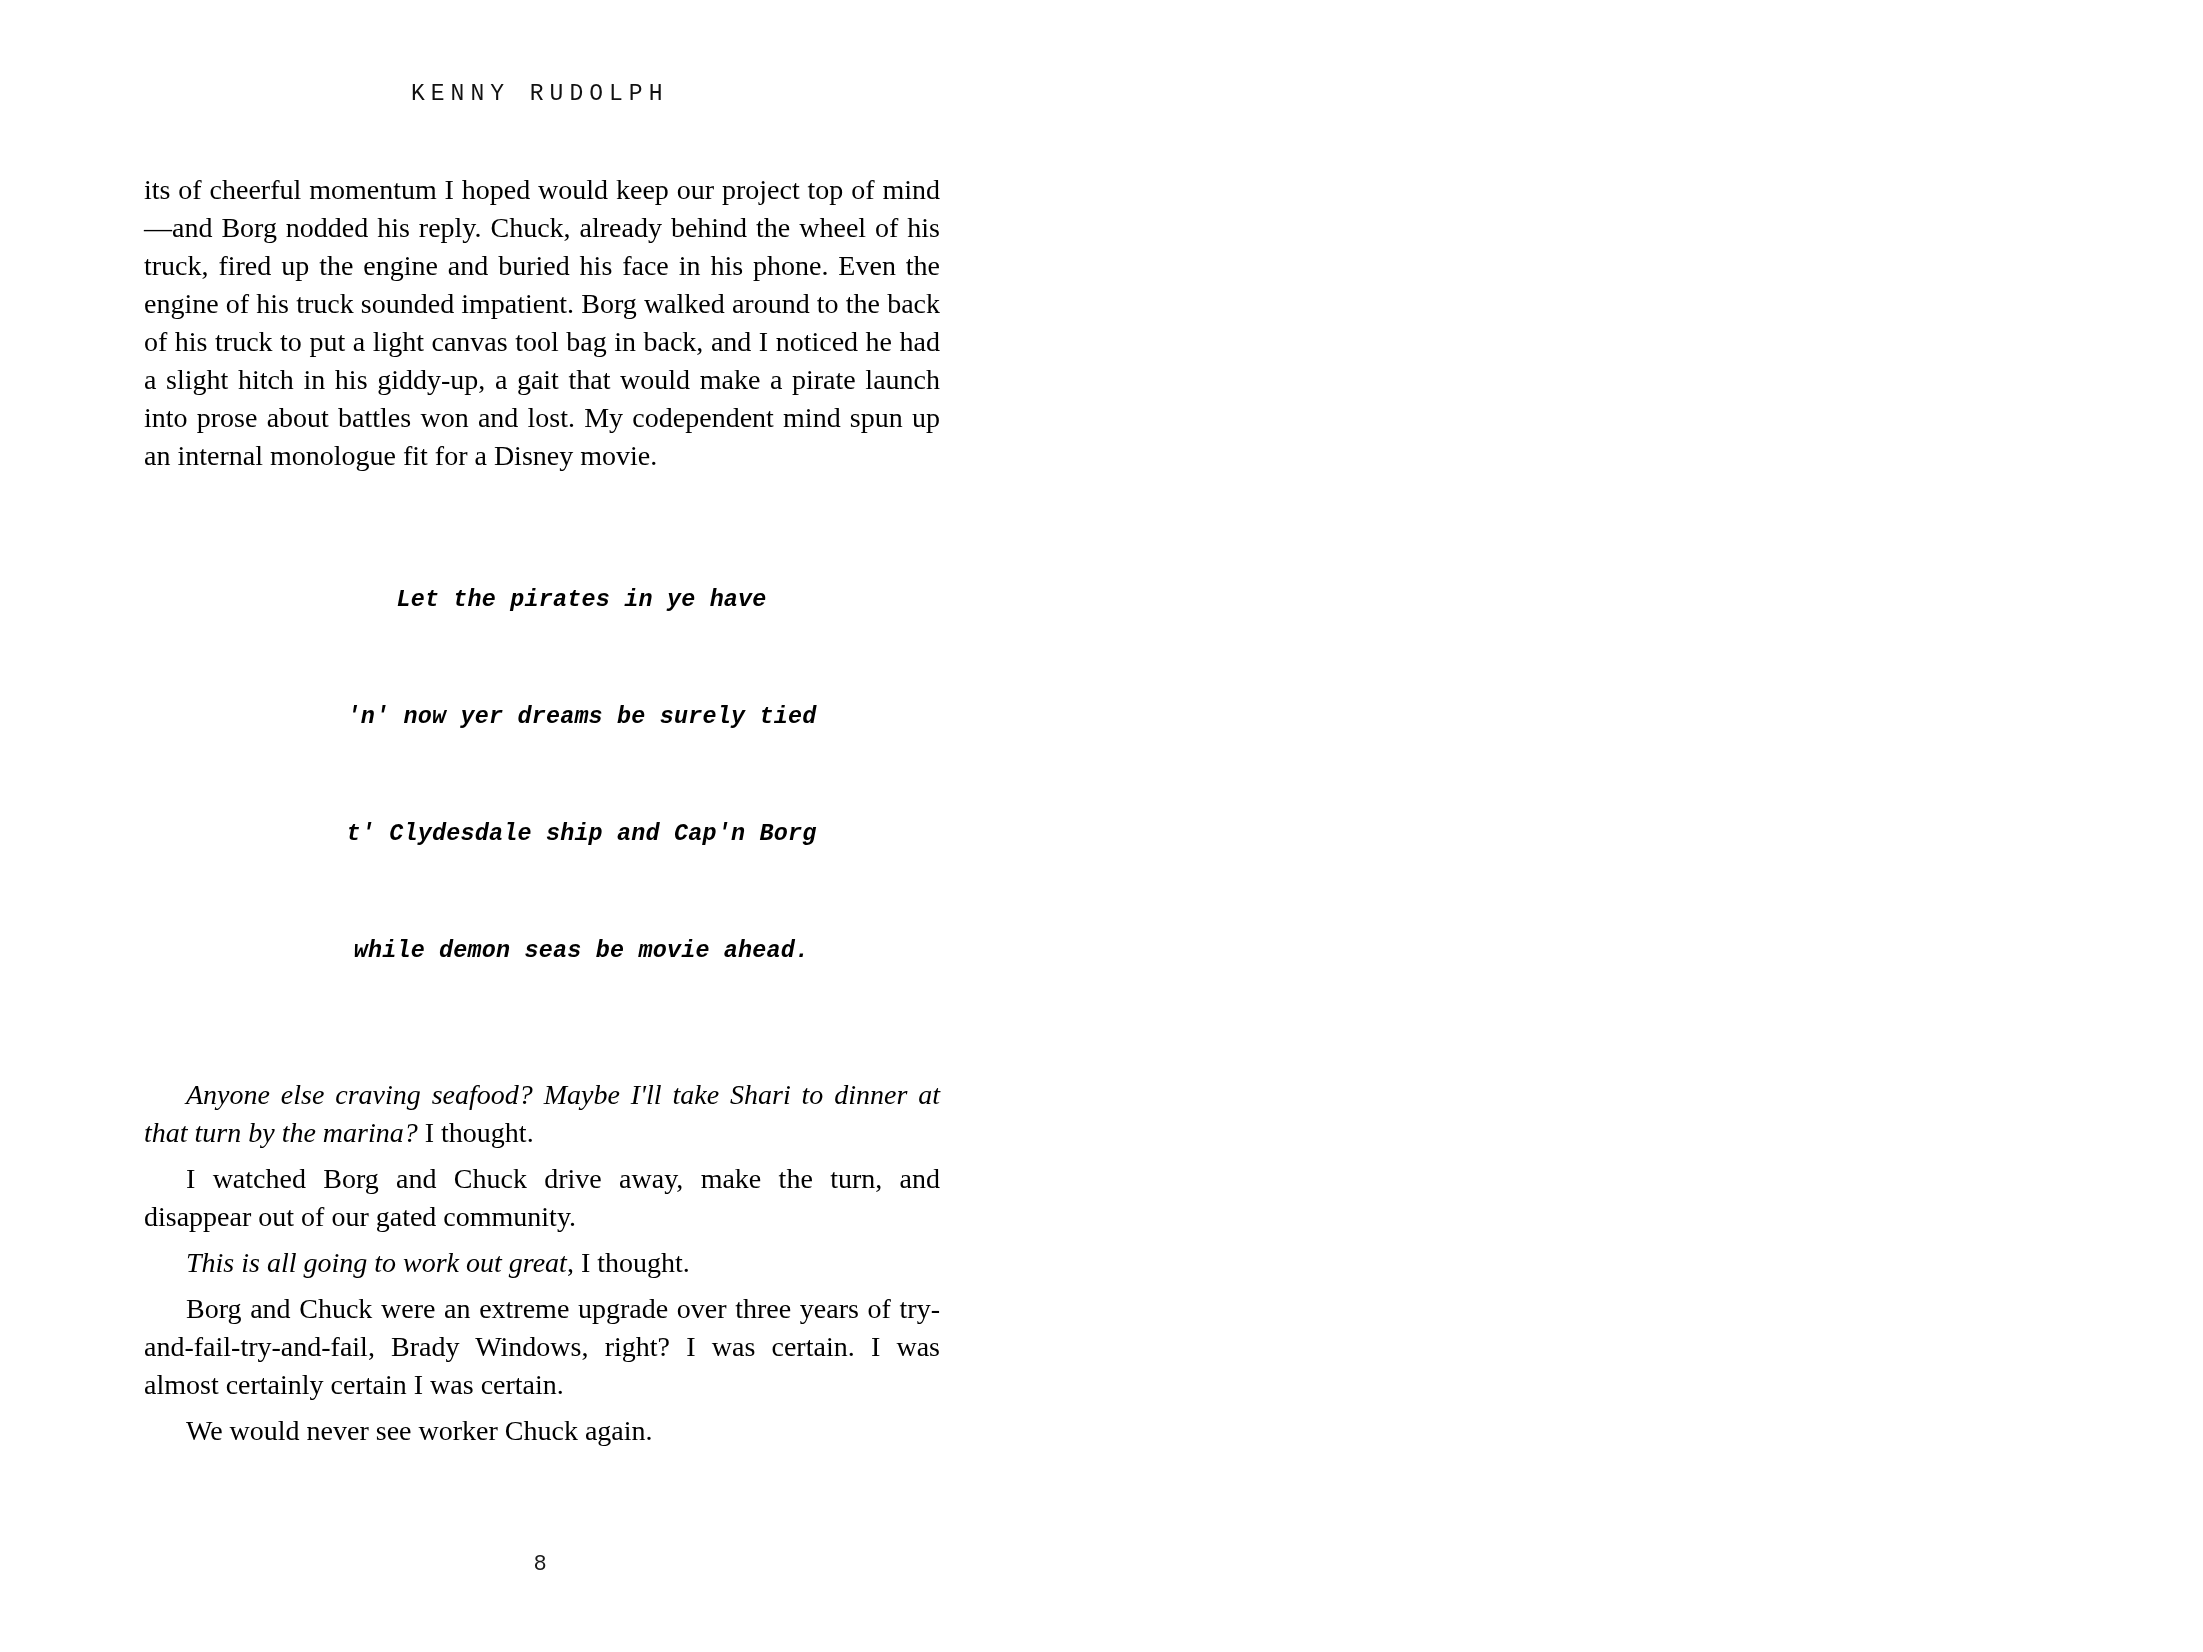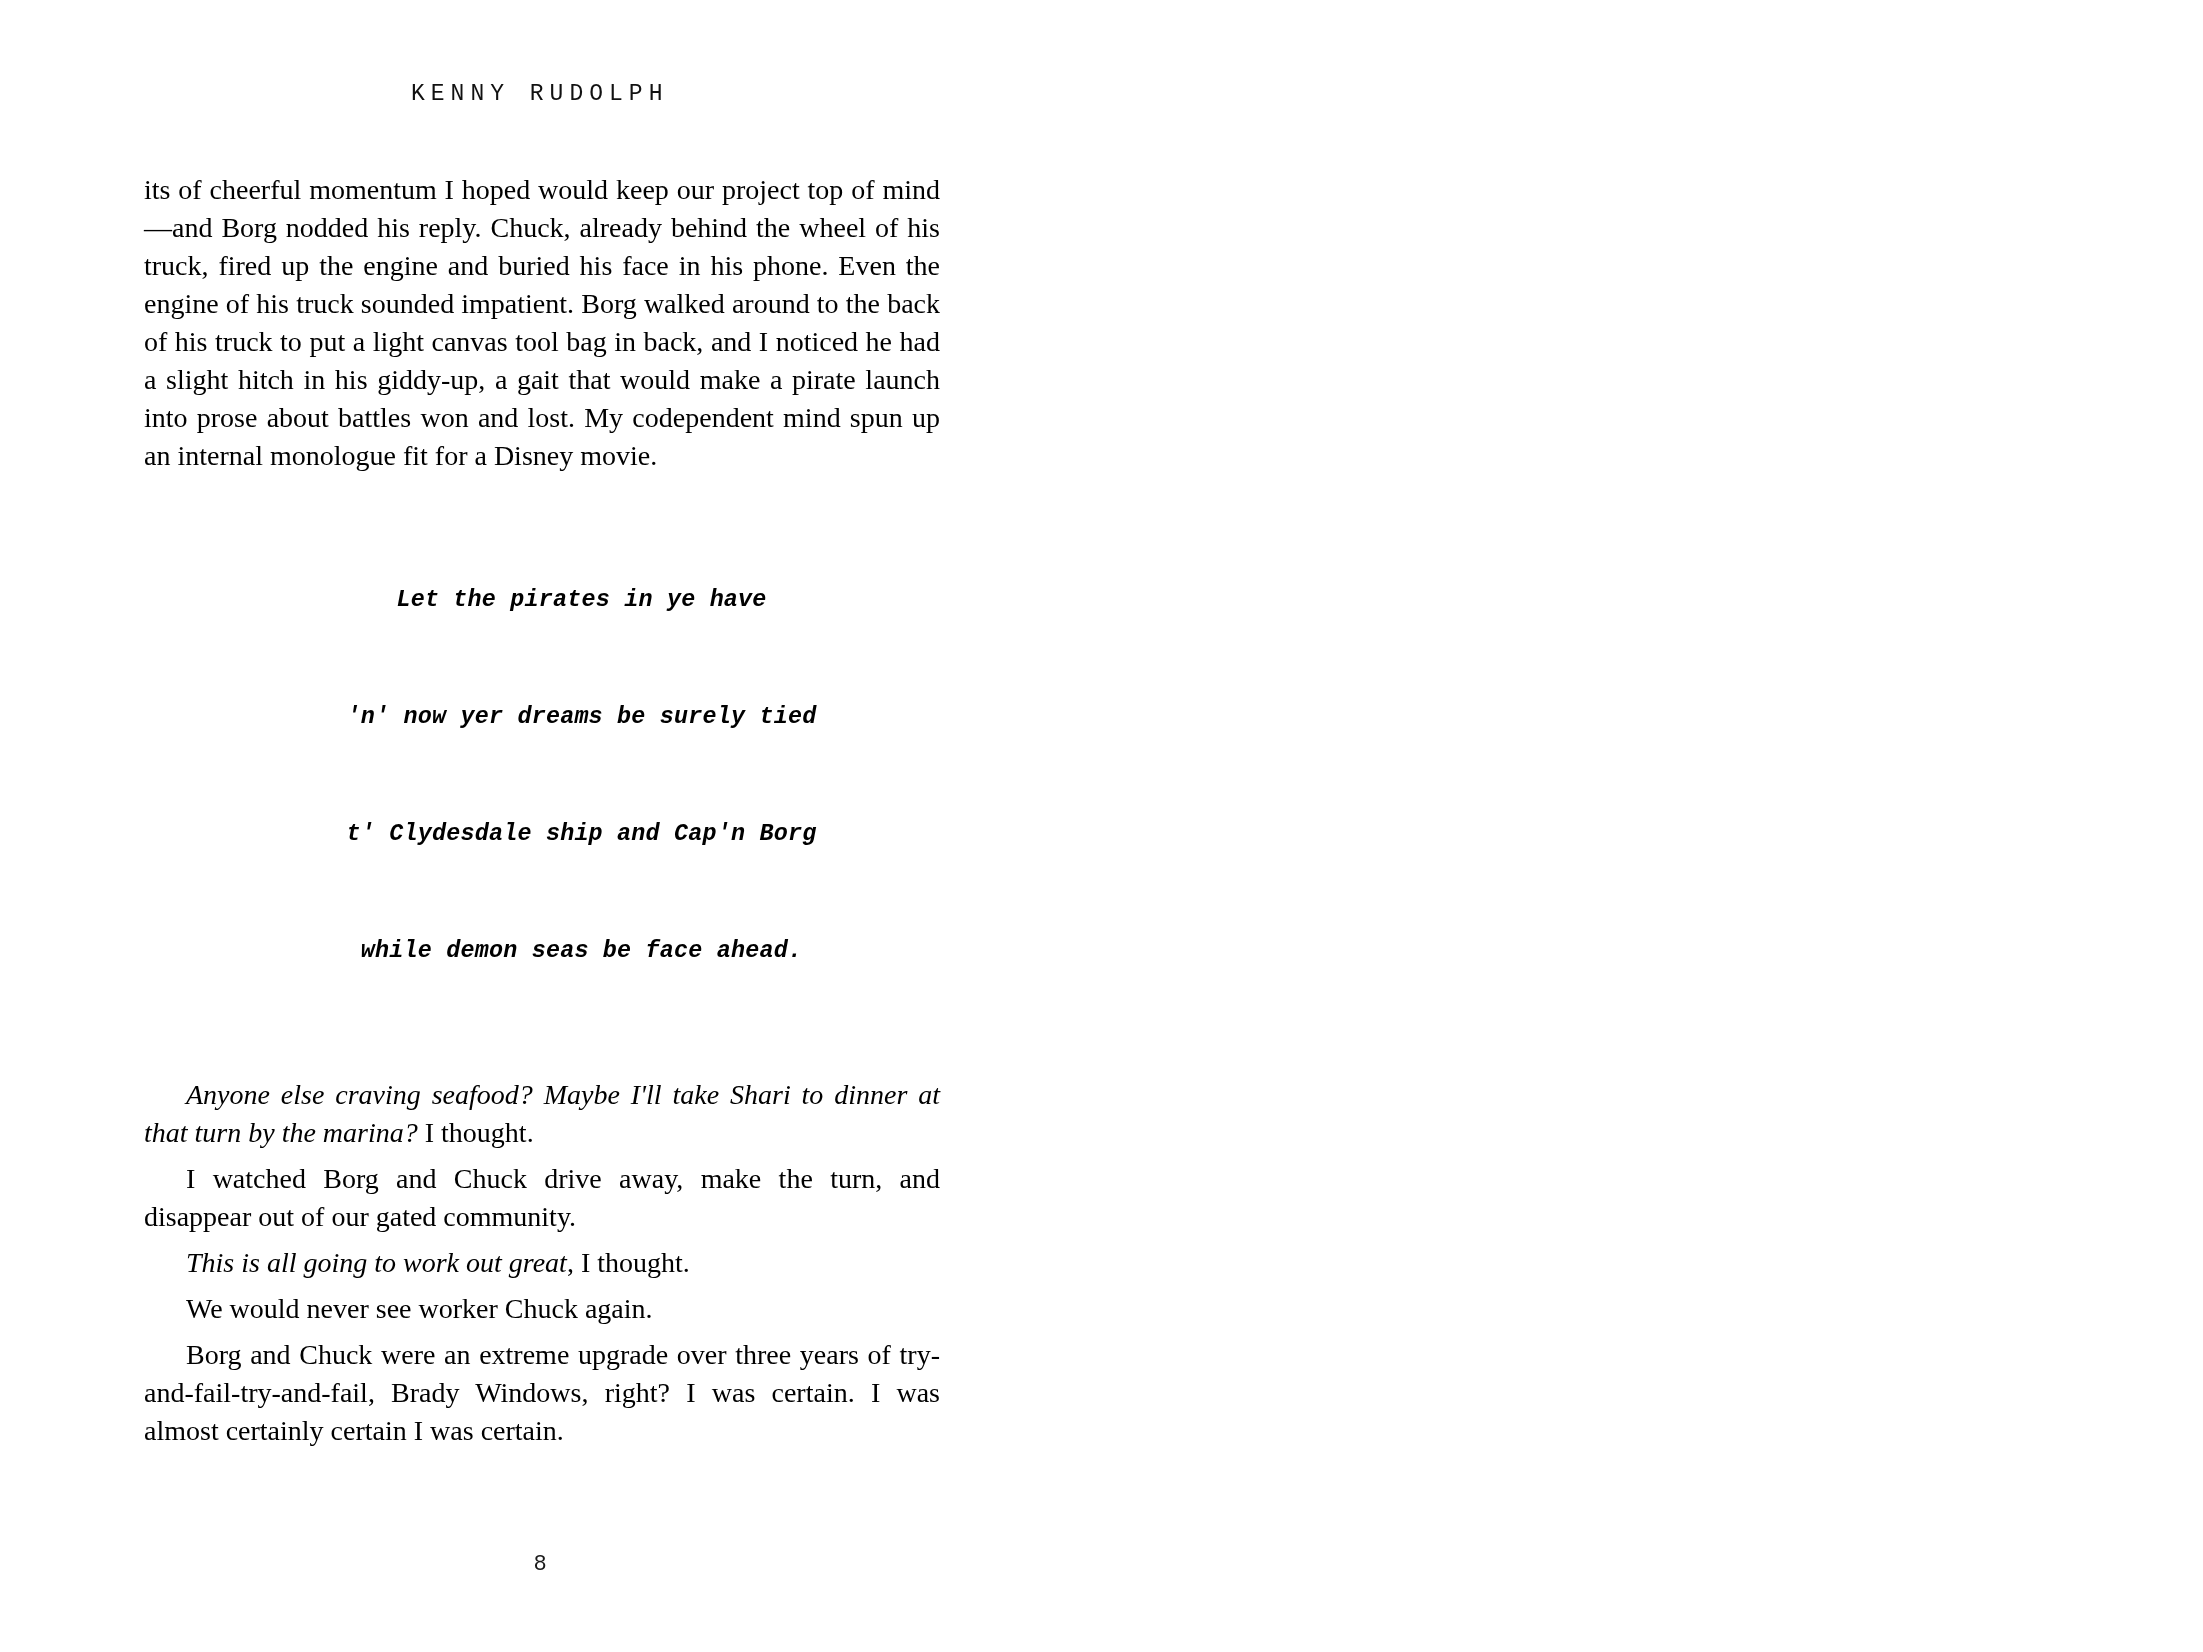--- a/index.html
+++ b/index.html
@@ -99,29 +99,29 @@
     <div class="running-head">KENNY RUDOLPH</div>
 
     <div class="textblock left">
 
       <p class="body">its of cheerful momentum I hoped would keep our project top of mind—and Borg nodded his reply. Chuck, already behind the wheel of his truck, fired up the engine and buried his face in his phone. Even the engine of his truck sounded impatient. Borg walked around to the back of his truck to put a light canvas tool bag in back, and I noticed he had a slight hitch in his giddy-up, a gait that would make a pirate launch into prose about battles won and lost. My codependent mind spun up an internal monologue fit for a Disney movie.</p>
 
       <div class="verse">
         <div>Let the pirates in ye have</div>
         <div>'n' now yer dreams be surely tied</div>
         <div>t' Clydesdale ship and Cap'n Borg</div>
-        <div>while demon seas be face ahead.</div>
+        <div>while demon seas be movie ahead.</div>
       </div>
 
       <div id="verso-paras">
           <p class="body indent"><em>Anyone else craving seafood? Maybe I'll take Shari to dinner at that turn by the marina?</em> I thought.</p>
           <p class="body indent">I watched Borg and Chuck drive away, make the turn, and disappear out of our gated community.</p>
           <p class="body indent"><em>This is all going to work out great</em>, I thought.</p>
+          <p class="body indent">Borg and Chuck were an extreme upgrade over three years of try-and-fail-try-and-fail, Brady Windows, right? I was certain. I was almost certainly certain I was certain.</p>
           <p class="body indent">We would never see worker Chuck again.</p>
-          <p class="body indent">Borg and Chuck were an extreme upgrade over three years of try-and-fail-try-and-fail, Brady Windows, right? I was certain. I was almost certainly certain I was certain.</p>
         </div>
     </div>
 
     <div class="folio folio-left">8</div>
   </div>
 
   <div class="page page-right">
 
     
 

